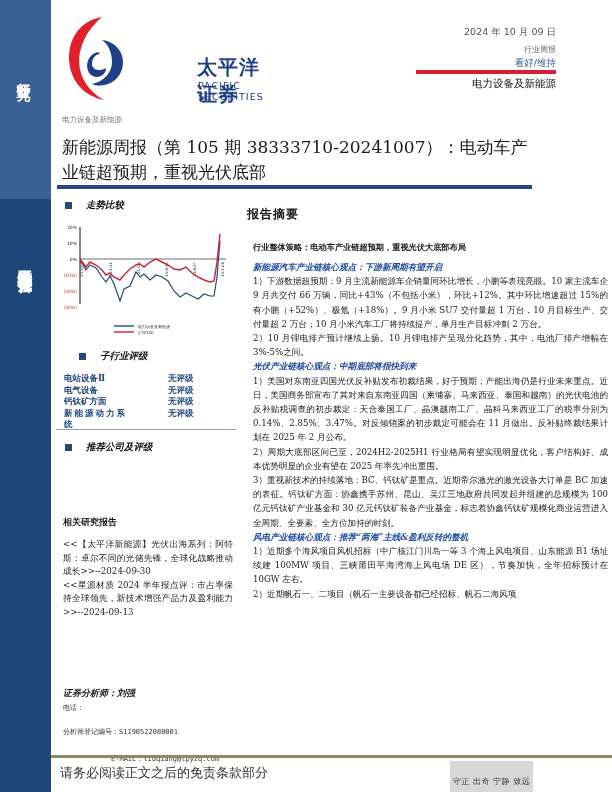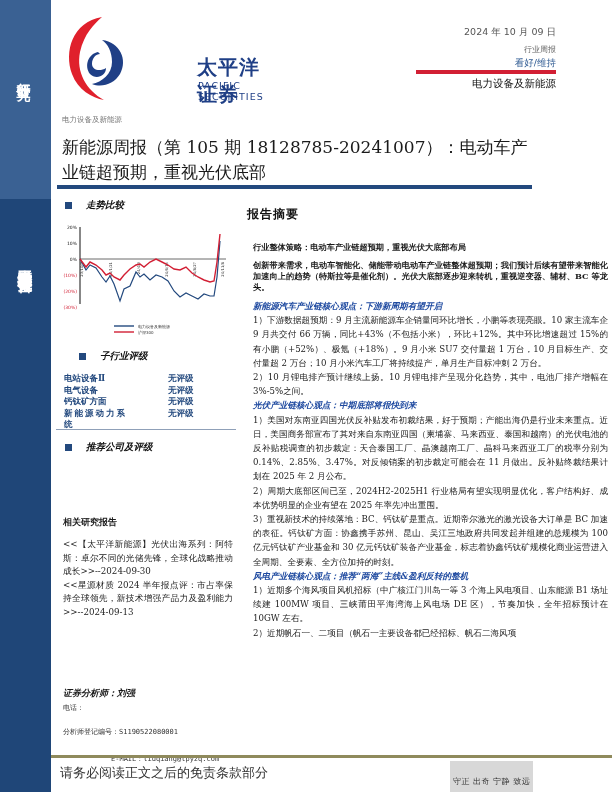--- a/index.html
+++ b/index.html
@@ -84,21 +84,21 @@
   <span class="logo-en">PACIFIC SECURITIES</span>
 </div>
 
 <div class="hdr-right hdr-date">2024 年 10 月 09 日</div>
 <div class="hdr-right hdr-type">行业周报</div>
 <div class="hdr-right hdr-rating">看好/维持</div>
 <div class="hdr-line"></div>
 <div class="hdr-right hdr-sector">电力设备及新能源</div>
 
 <div class="breadcrumb">电力设备及新能源</div>
-<div class="title">新能源周报（第 105 期 18128785-20241007）：电动车产业链超预期，重视光伏底部</div>
+<div class="title">新能源周报（第 105 期 38333710-20241007）：电动车产业链超预期，重视光伏底部</div>
 <div class="title-bar"></div>
 
 <div class="sec-h trend-h">
   <span class="sq"></span><span>走势比较</span>
 </div>
 
 <div class="chart">
   <svg width="172" height="120" viewBox="0 0 172 120" font-family="DejaVu Sans, sans-serif">
 
     <line x1="18" y1="5" x2="18" y2="82" stroke="#111" stroke-width="1"></line>
@@ -165,21 +165,20 @@
 </div>
 
 <div class="analyst">证券分析师：刘强</div>
 <div class="contact c-tel">电话：</div>
 <div class="contact c-mail">E-MAIL：liuqiang@tpyzq.com</div>
 <div class="contact c-reg">分析师登记编号：S1190522080001</div>
 
 <div class="summary-h">报告摘要</div>
 <div class="right">
   <p class="bold strat">行业整体策略：电动车产业链超预期，重视光伏大底部布局</p>
-  <p class="bold" style="margin-bottom:6px;">创新带来需求，电动车智能化、储能带动电动车产业链整体超预期；我们预计后续有望带来智能化加速向上的趋势（特斯拉等是催化剂）。光伏大底部逐步迎来转机，重视逆变器、辅材、BC 等龙头。</p>
 
   <p class="blue">新能源汽车产业链核心观点：下游新周期有望开启</p>
   <p>1）下游数据超预期：9 月主流新能源车企销量同环比增长，小鹏等表现亮眼。10 家主流车企 9 月共交付 66 万辆，同比+43%（不包括小米），环比+12%。其中环比增速超过 15%的有小鹏（+52%）、极氪（+18%）。9 月小米 SU7 交付量超 1 万台，10 月目标生产、交付量超 2 万台；10 月小米汽车工厂将持续提产，单月生产目标冲刺 2 万台。</p>
   <p>2）10 月锂电排产预计继续上扬。10 月锂电排产呈现分化趋势，其中，电池厂排产增幅在 3%-5%之间。</p>
 
   <p class="blue">光伏产业链核心观点：中期底部将很快到来</p>
   <p>1）美国对东南亚四国光伏反补贴发布初裁结果，好于预期；产能出海仍是行业未来重点。近日，美国商务部宣布了其对来自东南亚四国（柬埔寨、马来西亚、泰国和越南）的光伏电池的反补贴税调查的初步裁定：天合泰国工厂、晶澳越南工厂、晶科马来西亚工厂的税率分别为 0.14%、2.85%、3.47%。对反倾销案的初步裁定可能会在 11 月做出。反补贴终裁结果计划在 2025 年 2 月公布。</p>
   <p>2）周期大底部区间已至，2024H2-2025H1 行业格局有望实现明显优化，客户结构好、成本优势明显的企业有望在 2025 年率先冲出重围。</p>
   <p>3）重视新技术的持续落地：BC、钙钛矿是重点。近期帝尔激光的激光设备大订单是 BC 加速的表征。钙钛矿方面：协鑫携手苏州、昆山、吴江三地政府共同发起并组建的总规模为 100 亿元钙钛矿产业基金和 30 亿元钙钛矿装备产业基金，标志着协鑫钙钛矿规模化商业运营进入全周期、全要素、全方位加持的时刻。</p>
 

